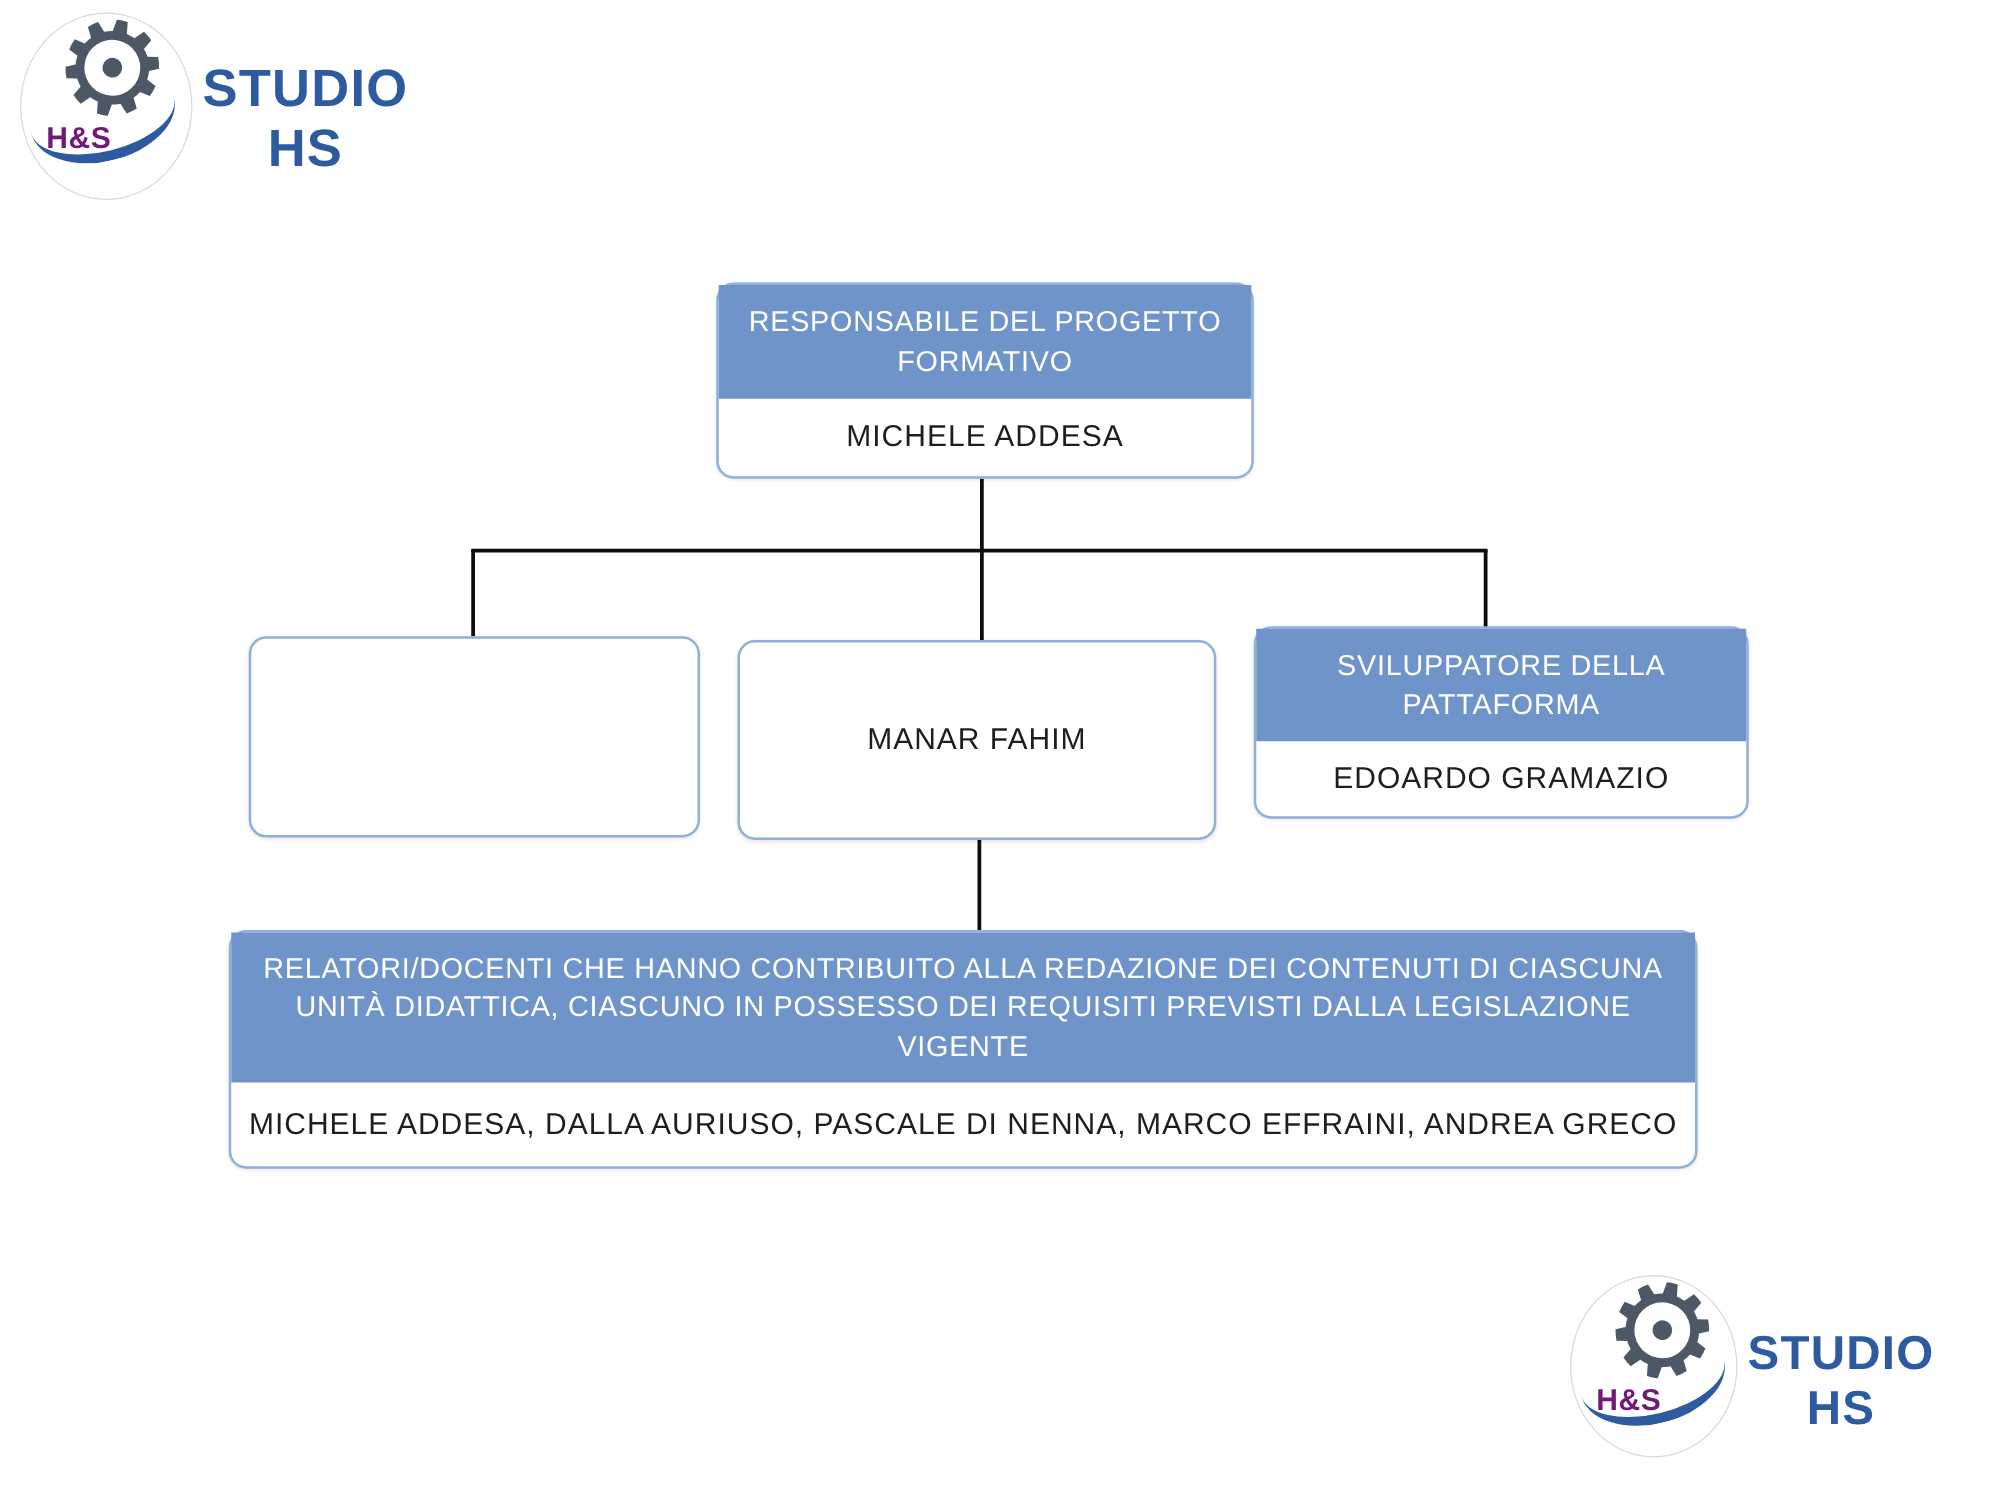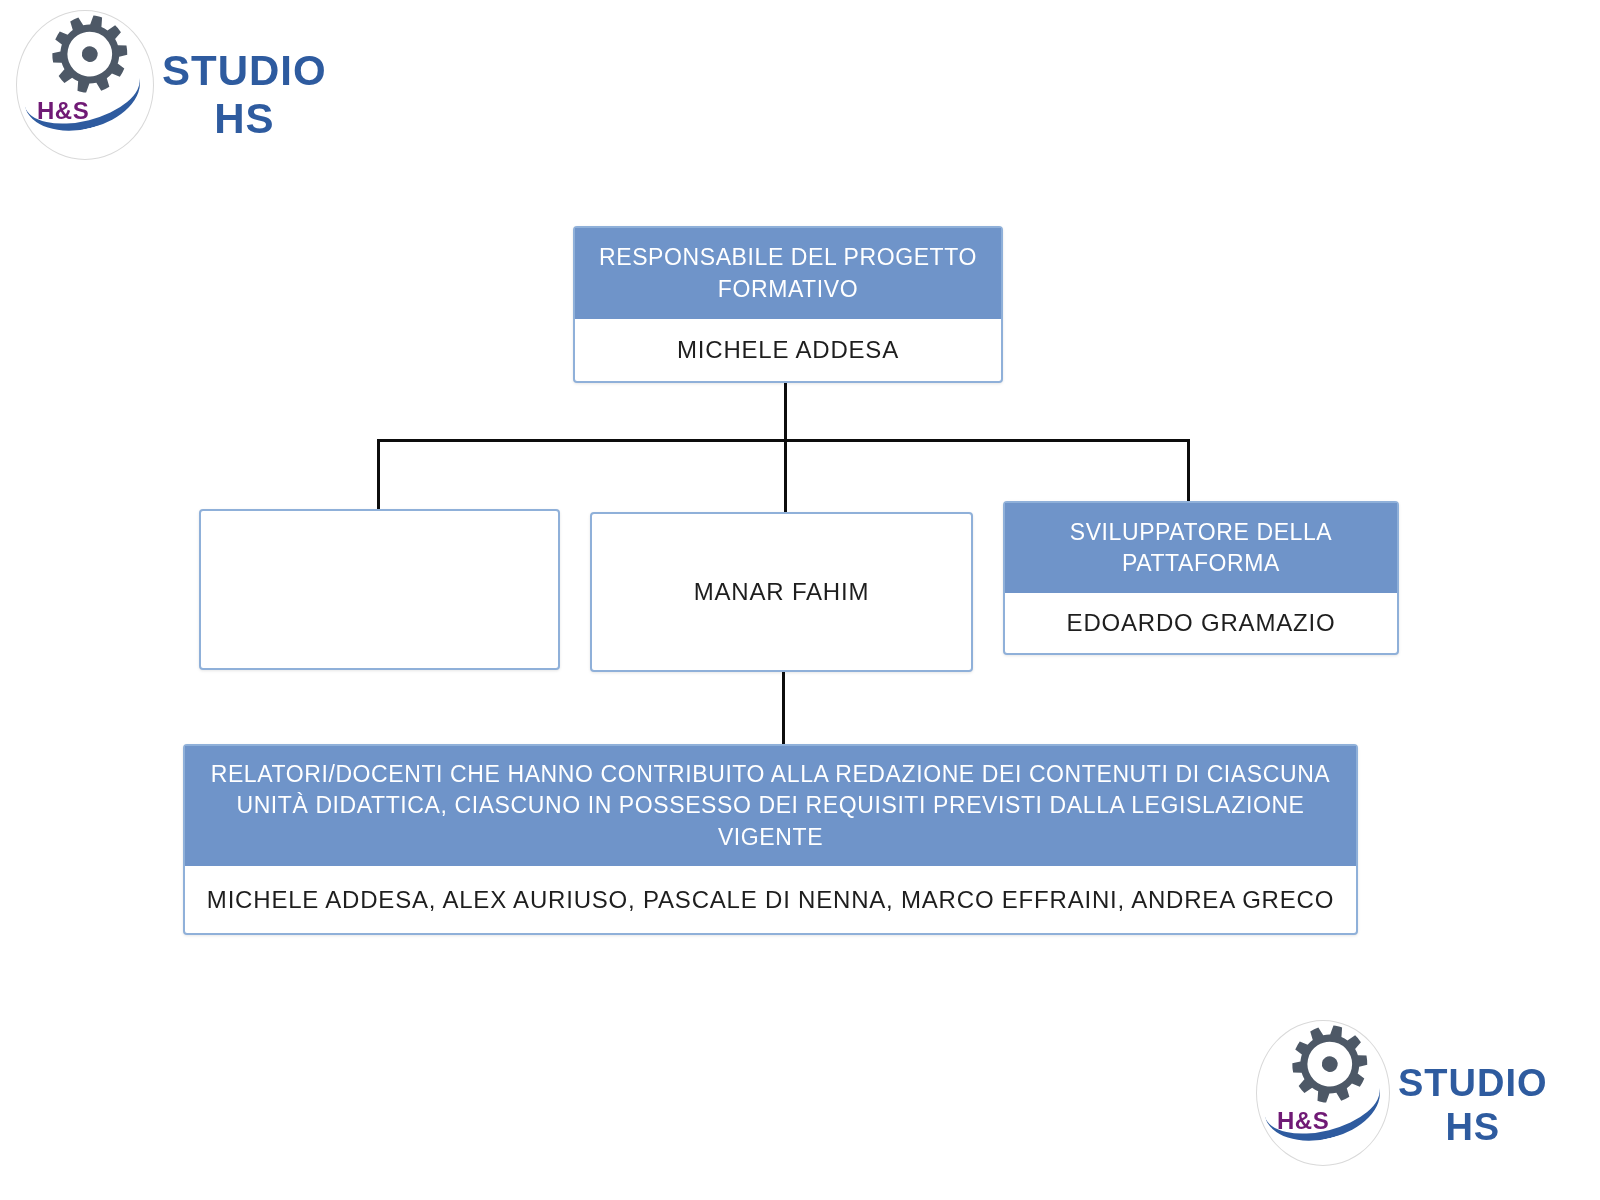--- a/index.html
+++ b/index.html
@@ -4,21 +4,21 @@
 <style>
   html, body { margin:0; padding:0; background:#ffffff; }
   .canvas {
     position:relative; width:1600px; height:1200px; background:#ffffff;
     font-family:"Liberation Sans", sans-serif; overflow:hidden;
   }
 
   
   .node {
     position:absolute; display:flex; flex-direction:column;
-    background:#ffffff; border:2px solid #8fb0d9; border-radius:4px;
+    background:#ffffff; border:2px solid #8fb0d9; border-radius:14px;
     box-shadow:0 1px 3px rgba(0,0,0,0.10);
     box-sizing:border-box;
   }
   .node-header {
     background:#6f94c9; color:#ffffff;
     display:flex; align-items:center; justify-content:center; text-align:center;
     padding:8px 16px; font-size:23px; letter-spacing:0.6px; line-height:1.35;
   }
   .node-body {
     flex:1; display:flex; align-items:center; justify-content:center; text-align:center;
@@ -116,21 +116,21 @@
     <div class="node-body">MANAR FAHIM</div>
   </div>
 
   <div class="node" id="node-sviluppatore">
     <div class="node-header">SVILUPPATORE DELLA PATTAFORMA</div>
     <div class="node-body">EDOARDO GRAMAZIO</div>
   </div>
 
   <div class="node" id="node-relatori">
     <div class="node-header">RELATORI/DOCENTI CHE HANNO CONTRIBUITO ALLA REDAZIONE DEI CONTENUTI DI CIASCUNA UNITÀ DIDATTICA, CIASCUNO IN POSSESSO DEI REQUISITI PREVISTI DALLA LEGISLAZIONE VIGENTE</div>
-    <div class="node-body">MICHELE ADDESA, ALEX AURIUSO, PASCALE DI NENNA, MARCO EFFRAINI, ANDREA GRECO</div>
+    <div class="node-body">MICHELE ADDESA, DALLA AURIUSO, PASCALE DI NENNA, MARCO EFFRAINI, ANDREA GRECO</div>
   </div>
 
   <div class="logo" id="logo-bottom">
     <div class="logo-circle">
       <span class="logo-swoosh"></span>
       <span class="logo-gear">⚙</span>
       <span class="logo-hs">H&amp;S</span>
     </div>
     <div class="logo-text">
       <div class="brand-line1">STUDIO</div>

